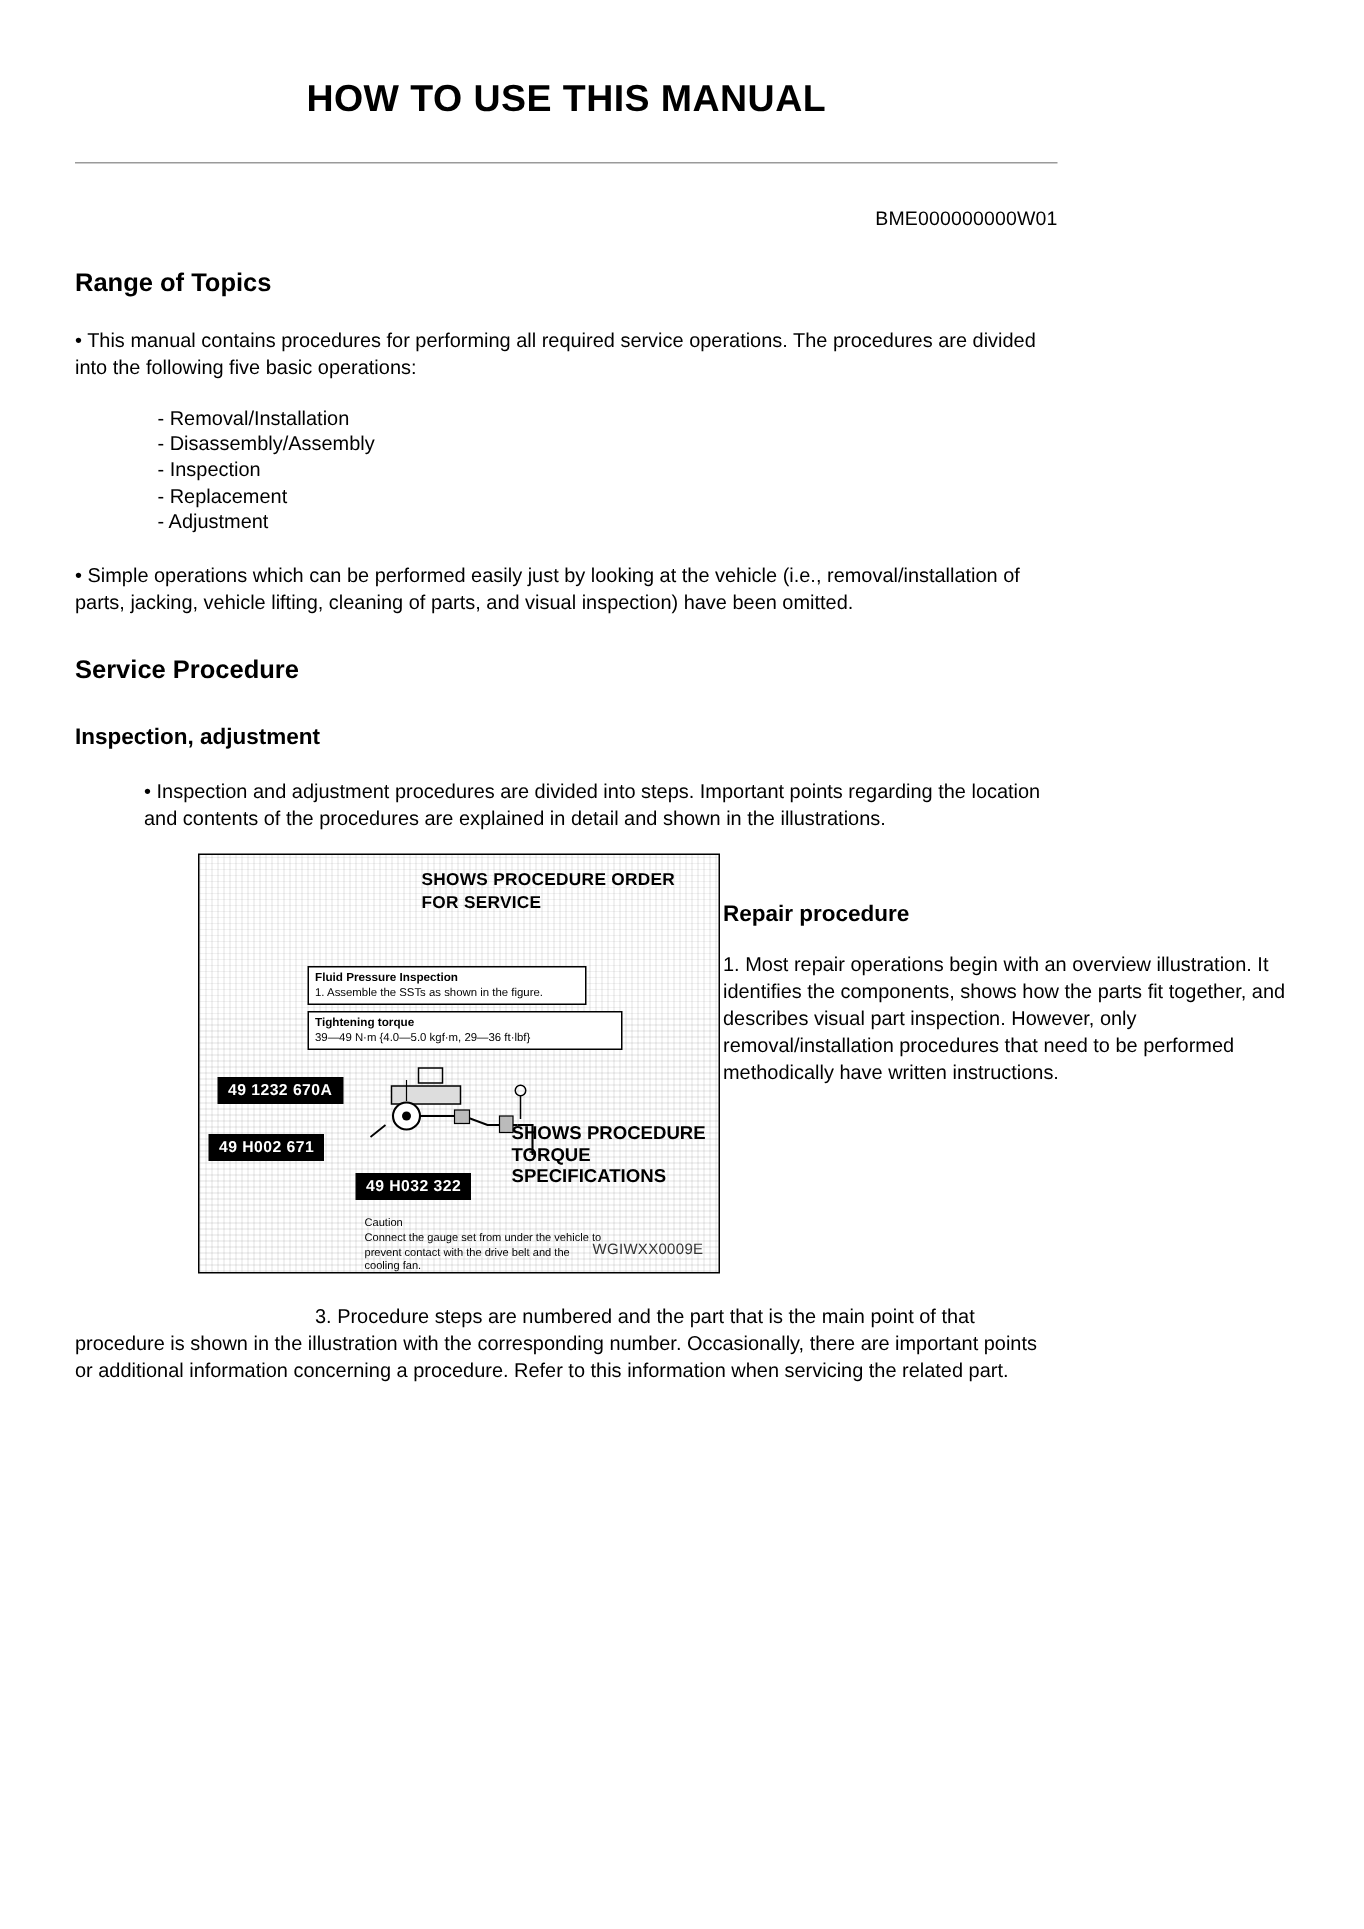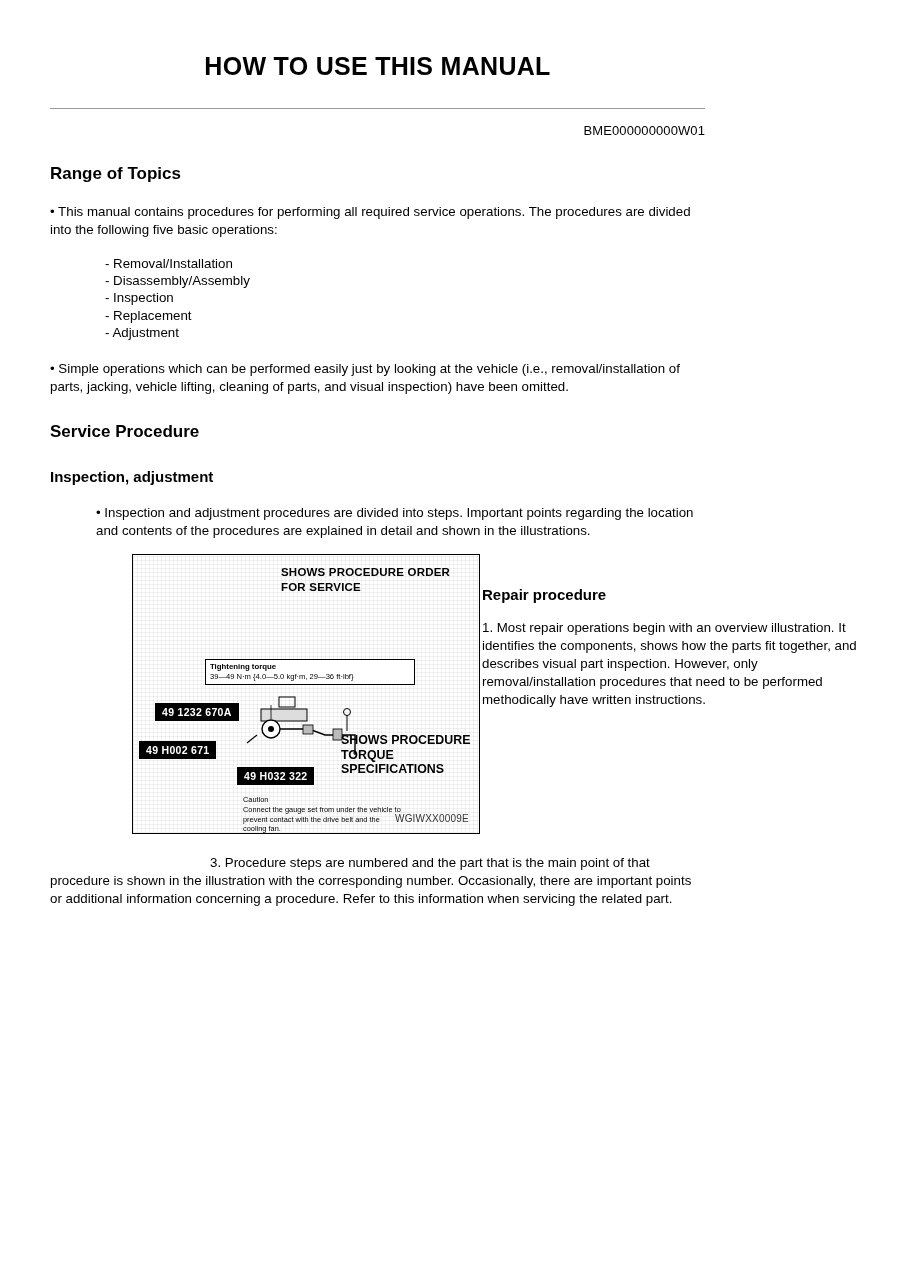--- a/index.html
+++ b/index.html
@@ -31,21 +31,21 @@
     padding-top: 52px;
   }
   .title-rule {
     border: none;
     border-top: 1px solid #9a9a9a;
     margin: 27px 0 0 0;
   }
   .doc-code {
     text-align: right;
     font-size: 13px;
-    margin-top: 14px;
+    margin-top: 29px;
     letter-spacing: 0.1px;
   }
   h2.section-heading {
     font-size: 17px;
     font-weight: bold;
     margin: 26px 0 0 0;
   }
   h3.sub-heading {
     font-size: 15px;
     font-weight: bold;
@@ -116,21 +116,21 @@
   .fig-tag {
     position: absolute;
     background: #000;
     color: #fff;
     font-size: 10.5px;
     font-weight: bold;
     padding: 3px 7px;
     letter-spacing: 0.3px;
     white-space: nowrap;
   }
-  .fig-tag.t-a { left: 22px; top: 148px; }
+  .fig-tag.t-a { left: 12px; top: 148px; }
   .fig-tag.t-b { left: 6px; top: 186px; }
   .fig-tag.t-c { left: 104px; top: 212px; }
   .fig-caption-right {
     position: absolute;
     left: 208px;
     top: 178px;
     width: 130px;
     font-size: 12.4px;
     font-weight: bold;
     line-height: 1.18;
@@ -210,20 +210,24 @@
 
   <h3 class="sub-heading">Inspection, adjustment</h3>
 
   <p class="body-text indent-para">• Inspection and adjustment procedures are divided into steps. Important points regarding the location and contents of the procedures are explained in detail and shown in the illustrations.</p>
 
   <div class="figure-block">
 
     <div class="figure">
       <div class="fig-caption-top">SHOWS PROCEDURE ORDER FOR SERVICE</div>
 
+      <div class="fig-box b1">
+        <div class="t1">Fluid Pressure Inspection</div>
+        <div>1. Assemble the SSTs as shown in the figure.</div>
+      </div>
 
       <div class="fig-box b2">
         <div class="t1">Tightening torque</div>
         <div>39—49 N·m {4.0—5.0 kgf·m, 29—36 ft·lbf}</div>
       </div>
 
       <svg class="fig-art" viewBox="0 0 180 70" xmlns="http://www.w3.org/2000/svg">
         <rect x="42" y="2" width="16" height="10" fill="none" stroke="#000" stroke-width="1"></rect>
         <rect x="24" y="14" width="46" height="12" fill="#ddd" stroke="#000" stroke-width="1"></rect>
         <circle cx="34" cy="34" r="9" fill="#fff" stroke="#000" stroke-width="1.4"></circle>

